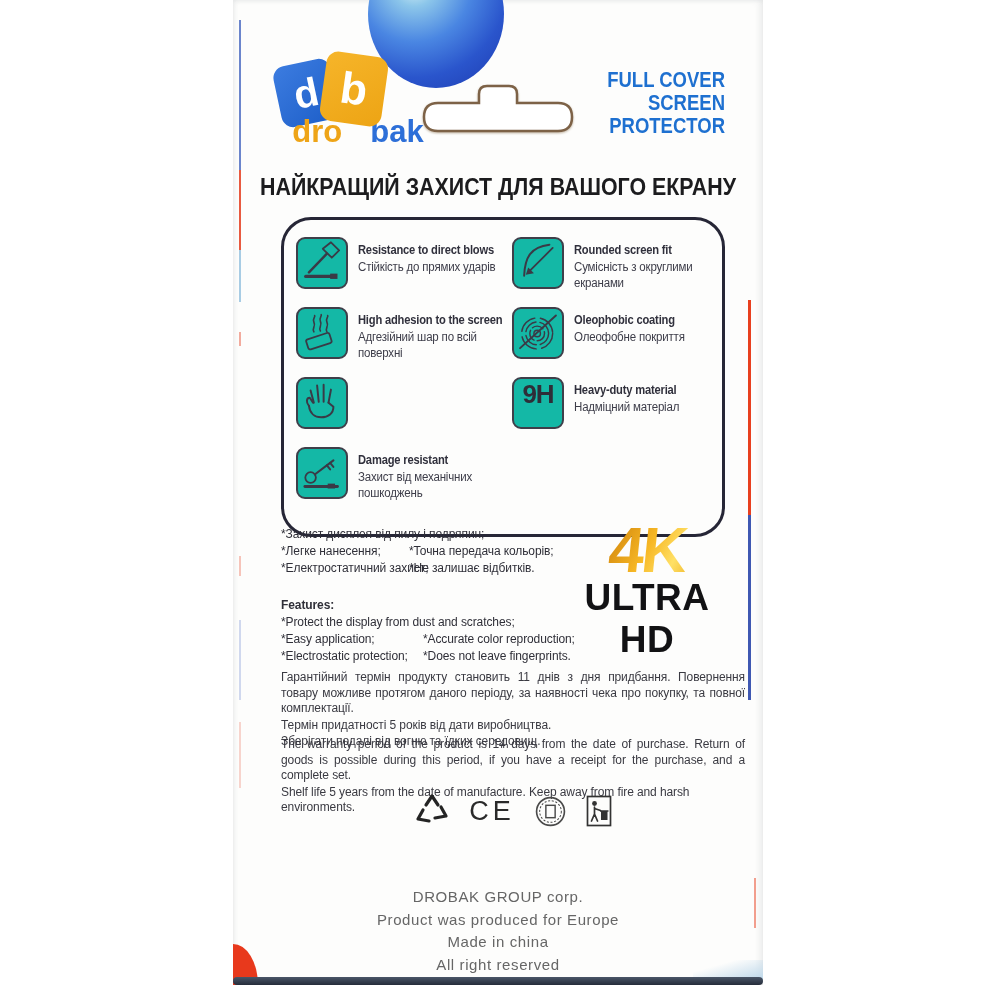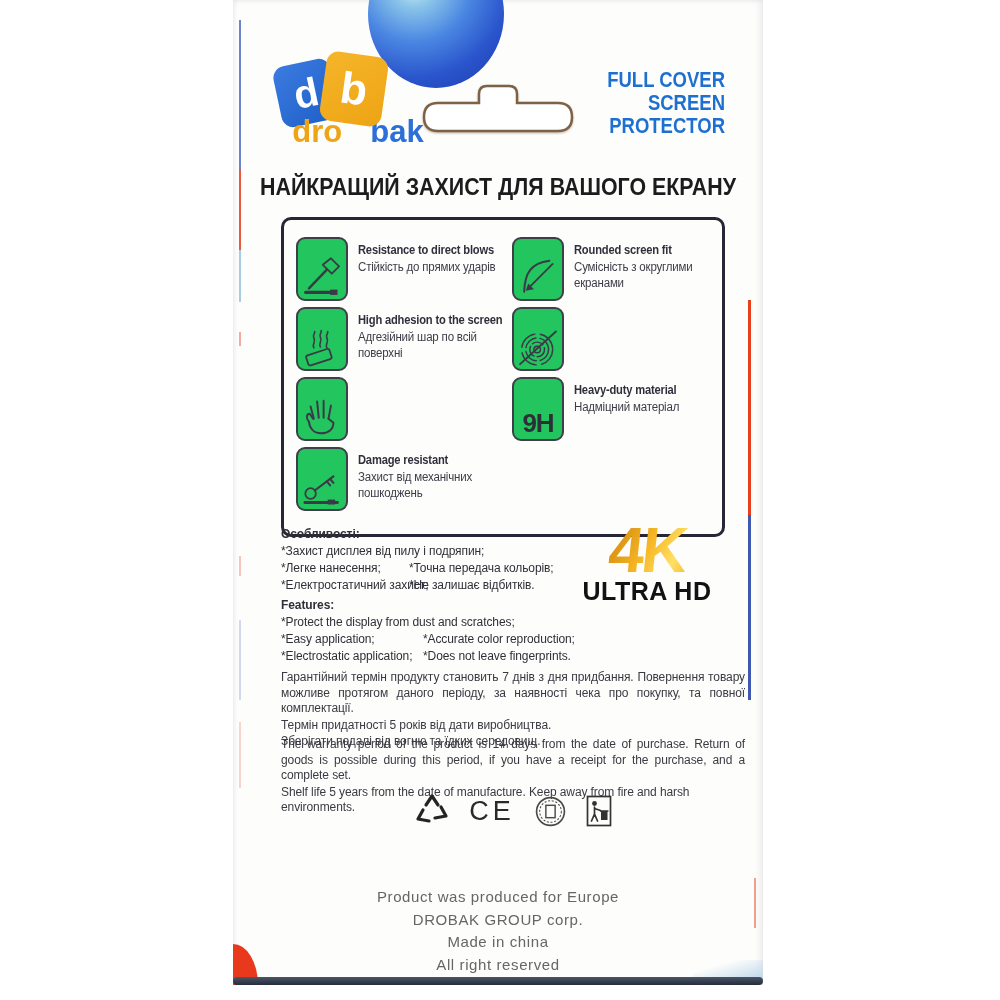--- a/index.html
+++ b/index.html
@@ -22,25 +22,25 @@
     font-weight:700;letter-spacing:0px;}
   .wm-dro{color:#eea417;} .wm-bak{color:#2d6fd8;margin-left:28px;}
   
   .ptype{position:absolute;left:327px;top:69px;width:165px;text-align:right;color:#1e70d0;
     font-weight:700;font-size:21.5px;line-height:1.06;transform:scaleX(.86);transform-origin:right top;white-space:nowrap;}
   
   .tagline{position:absolute;left:0;top:174px;width:530px;text-align:center;color:#1c1c1e;
     font-weight:700;font-size:23px;white-space:nowrap;transform:scaleX(.93);transform-origin:center;}
   
   .fbox{position:absolute;left:48px;top:217px;width:426px;height:297px;border:3px solid #262636;
-    border-radius:10px;display:grid;grid-auto-flow:column;grid-template-rows:repeat(4,70px);
+    border-radius:30px;display:grid;grid-auto-flow:column;grid-template-rows:repeat(4,70px);
     grid-template-columns:216px 1fr;padding:17px 0 0 12px;box-sizing:content-box;}
   .fitem{display:flex;gap:10px;align-items:flex-start;}
-  .ibox{flex:0 0 auto;width:52px;height:64px;border:2.5px solid #3f3f4a;border-radius:9px;
-    display:flex;align-items:flex-end;justify-content:center;box-sizing:border-box;background:#22c55e;}
+  .ibox{flex:0 0 auto;width:52px;height:52px;border:2.5px solid #3f3f4a;border-radius:9px;
+    display:flex;align-items:flex-start;justify-content:center;box-sizing:border-box;background:#14b8a6;}
   .ibox svg{stroke:#3a3a46;fill:none;stroke-width:2.2;stroke-linecap:round;stroke-linejoin:round;}
   .ibox-9h span{font-size:26px;font-weight:700;color:#2e2e38;letter-spacing:-1px;}
   .ftxt{padding-top:6px;}
   .ft-en{font-size:12px;font-weight:700;color:#30303c;white-space:nowrap;transform:scaleX(.93);
     transform-origin:left center;letter-spacing:-.2px;}
   .ft-ua{font-size:12px;font-weight:400;color:#3d3d49;width:150px;line-height:1.3;margin-top:3px;
     transform:scaleX(.96);transform-origin:left top;letter-spacing:-.2px;}
   
   .blist{position:absolute;left:48px;width:330px;font-size:12px;color:#2f2f38;line-height:1.42;
     letter-spacing:-.1px;}
@@ -48,21 +48,21 @@
   .brow{display:flex;}
   .ua-list{top:526px;} .en-list{top:597px;}
   .ua-list .c1{width:128px;flex:0 0 auto;white-space:nowrap;}
   .en-list .c1{width:142px;flex:0 0 auto;white-space:nowrap;}
   .c2{white-space:nowrap;}
   
   .fourk{position:absolute;left:338px;top:520px;width:152px;text-align:center;}
   .fourk-4k{font-size:64px;font-weight:800;letter-spacing:-3px;line-height:.95;
     transform:skewX(-6deg);background:linear-gradient(115deg,#8a5a06 0%,#d4890e 25%,#f7b825 50%,#ffe066 68%,#eaa712 88%);
     -webkit-background-clip:text;background-clip:text;color:transparent;}
-  .fourk-uhd{font-size:25px;font-weight:800;color:#121214;letter-spacing:.5px;margin-top:-4px;}
+  .fourk-uhd{font-size:37px;font-weight:800;color:#121214;letter-spacing:.5px;margin-top:-4px;}
   
   .warr{position:absolute;left:48px;width:464px;font-size:12px;color:#3a3a42;line-height:1.3;
     letter-spacing:-.1px;}
   .warr p{margin:0 0 1px 0;}
   .warr .just{text-align:justify;}
   .warr-ua{top:670px;} .warr-en{top:737px;}
   
   .certs{position:absolute;left:48px;top:793px;width:464px;display:flex;justify-content:center;
     align-items:center;gap:19px;text-align:center;}
   .certs svg{display:block;}
@@ -193,68 +193,71 @@
     <div class="fitem">
       <div class="ibox">
         <svg width="44" height="44" viewBox="0 0 54 54">
           <circle cx="26" cy="30" r="4" stroke-width="1.8"></circle>
           <circle cx="26" cy="30" r="9" stroke-width="1.8" stroke-dasharray="14 4"></circle>
           <circle cx="26" cy="30" r="14" stroke-width="1.8" stroke-dasharray="18 5"></circle>
           <circle cx="26" cy="30" r="19" stroke-width="1.8" stroke-dasharray="24 7"></circle>
           <path d="M5 48 L49 8" stroke-width="2.4"></path>
         </svg>
       </div>
+      <div class="ftxt">
+          <div class="ft-en">Oleophobic coating</div>
+      <div class="ft-ua">Олеофобне покриття</div>
+        </div>
     </div>
 
 
     <div class="fitem">
       <div class="ibox ibox-9h">
         <span>9H</span>
       </div>
       <div class="ftxt">
           <div class="ft-en">Heavy-duty material</div>
       <div class="ft-ua">Надміцний матеріал</div>
         </div>
     </div>
 
   </div>
 
   <div class="blist ua-list">
-    <div class="bh">Особливості:</div>
     <div>*Захист дисплея від пилу і подряпин;</div>
     <div class="brow">
       <span class="c1">*Легке нанесення;</span>
       <span class="c2">*Точна передача кольорів;</span>
     </div>
     <div class="brow">
       <span class="c1">*Електростатичний захист;</span>
       <span class="c2">*Не залишає відбитків.</span>
     </div>
   </div>
 
   <div class="blist en-list">
     <div class="bh">Features:</div>
     <div>*Protect the display from dust and scratches;</div>
     <div class="brow">
       <span class="c1">*Easy application;</span>
       <span class="c2">*Accurate color reproduction;</span>
     </div>
     <div class="brow">
-      <span class="c1">*Electrostatic application;</span>
+      <span class="c1">*Electrostatic protection;</span>
       <span class="c2">*Does not leave fingerprints.</span>
     </div>
   </div>
 
   <div class="fourk">
     <div class="fourk-4k">4K</div>
     <div class="fourk-uhd">ULTRA HD</div>
   </div>
 
   <div class="warr warr-ua">
-    <p class="just">Гарантійний термін продукту становить 7 днів з дня придбання. Повернення товару можливе протягом даного періоду, за наявності чека про покупку, та повної комплектації.</p>
+    <p class="just">Гарантійний термін продукту становить 11 днів з дня придбання. Повернення товару можливе протягом даного періоду, за наявності чека про покупку, та повної комплектації.</p>
     <p>Термін придатності 5 років від дати виробництва.</p>
     <p>Зберігати подалі від вогню та їдких середовищ.</p>
   </div>
 
   <div class="warr warr-en">
     <p class="just">The warranty period of the product is 14 days from the date of purchase. Return of goods is possible during this period, if you have a receipt for the purchase, and a complete set.</p>
     <p>Shelf life 5 years from the date of manufacture. Keep away from fire and harsh environments.</p>
   </div>
 
   <div class="certs">
@@ -272,22 +275,22 @@
     <svg width="26" height="32" viewBox="0 0 26 32" fill="none" stroke="#333" stroke-linecap="round">
       <rect x="1.5" y="1.5" width="23" height="29" stroke-width="1.7"></rect>
       <circle cx="8.5" cy="8.5" r="2.4" fill="#333" stroke="none"></circle>
       <path d="M8.5 12 V19 M8.5 13.5 L14.5 15.5 M8.5 19 L5.5 26 M8.5 19 L11.5 26" stroke-width="1.7"></path>
       <rect x="15" y="16" width="6.5" height="9" fill="#333" stroke="none"></rect>
       <path d="M14.5 16 H22" stroke-width="1.4"></path>
     </svg>
   </div>
 
   <div class="footer">
+    <div>DROBAK GROUP corp.</div>
     <div>Product was produced for Europe</div>
-    <div>DROBAK GROUP corp.</div>
     <div>Made in china</div>
     <div>All right reserved</div>
   </div>
 
   <div class="edge e-l-blue"></div>
   <div class="edge e-l-red"></div>
   <div class="edge e-l-cyan"></div>
   <div class="edge e-l-red2"></div>
   <div class="edge e-l-red3"></div>
   <div class="edge e-l-blue2"></div>

